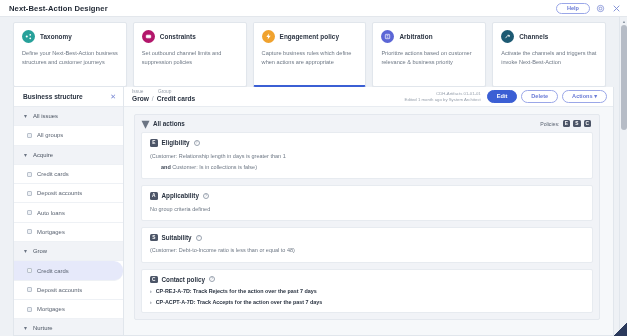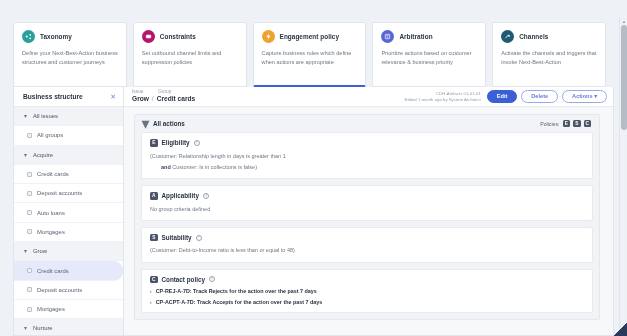--- a/index.html
+++ b/index.html
@@ -216,20 +216,38 @@
     position: absolute; right: 0; bottom: 0;
     width: 14px; height: 14px;
     background: linear-gradient(135deg, transparent 50%, #2b3a5c 50%);
   }
 </style>
 </head>
 <body>
 
 <div class="app">
 
+  <div class="titlebar">
+    <div class="titlebar-title">Next-Best-Action Designer</div>
+    <div class="titlebar-right">
+      <div class="help-btn">Help</div>
+      <div class="icon-btn">
+        <svg viewBox="0 0 16 16" width="9" height="9" fill="none" stroke="currentColor" stroke-width="1.4">
+          <circle cx="8" cy="8" r="2.4"></circle>
+            <circle cx="8" cy="8" r="5.6"></circle>
+        </svg>
+      </div>
+      <div class="icon-btn">
+        <svg viewBox="0 0 16 16" width="9" height="9" stroke="currentColor" stroke-width="1.6">
+          <line x1="3" y1="3" x2="13" y2="13"></line>
+            <line x1="13" y1="3" x2="3" y2="13"></line>
+        </svg>
+      </div>
+    </div>
+  </div>
 
   <div class="cards">
 
     <div class="card">
       <div class="card-head">
         <div class="card-icon" style="background:#27a19a">
           <svg viewBox="0 0 16 16" fill="currentColor">
               <circle cx="4" cy="8" r="2.4"></circle>
               <circle cx="12" cy="4" r="2"></circle>
               <circle cx="12" cy="12" r="2"></circle>

